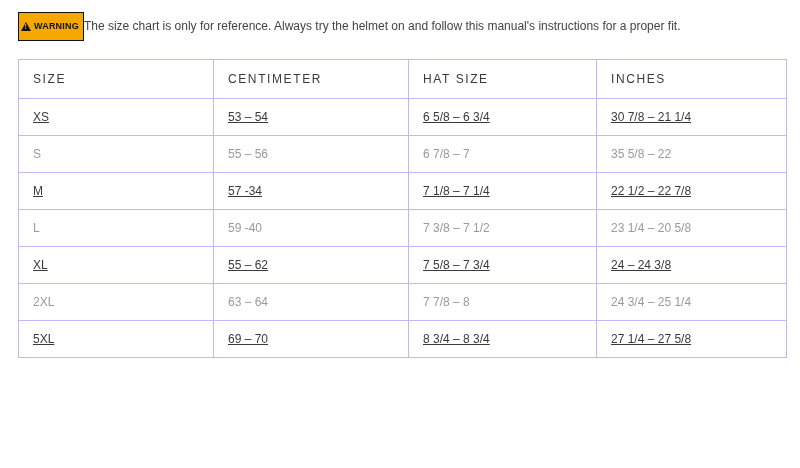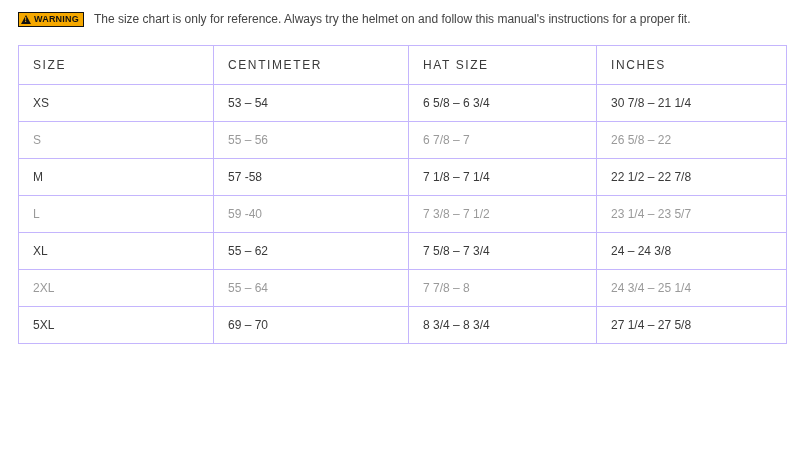--- a/index.html
+++ b/index.html
@@ -31,21 +31,21 @@
   .warning-row {
     display: flex;
     align-items: center;
     margin: 0 0 18px 2px;
   }
   .warning-badge {
     display: inline-flex;
     align-items: center;
     border: 1px solid #111111;
     background: #f5a800;
-    height: 15px;
+    height: 29px;
     padding: 0 4px 0 2px;
     box-sizing: border-box;
     flex: none;
   }
   .warning-badge .tri {
     width: 0;
     height: 0;
     border-left: 5px solid transparent;
     border-right: 5px solid transparent;
     border-bottom: 9px solid #111111;
@@ -66,21 +66,20 @@
   .warning-badge .wtext {
     font-size: 9px;
     font-weight: bold;
     color: #111111;
     letter-spacing: 0.2px;
     line-height: 13px;
   }
   .warning-text {
     font-size: 12px;
     color: #444444;
-    margin-left: 10px;
     line-height: 15px;
   }
   table.size-table {
     width: 768px;
     border-collapse: collapse;
     table-layout: fixed;
     margin-left: 2px;
   }
   table.size-table th,
   table.size-table td {
@@ -97,20 +96,21 @@
     font-size: 12px;
     letter-spacing: 1.6px;
     color: #3a3a3a;
     font-weight: normal;
   }
   table.size-table tr.odd td {
     color: #9a9a9a;
   }
   table.size-table tr.even td {
     color: #3a3a3a;
+    text-decoration: underline;
   }
   col.c1 { width: 195px; }
   col.c2 { width: 195px; }
   col.c3 { width: 188px; }
   col.c4 { width: 190px; }
 </style>
 </head>
 <body>
 
 <div class="page">
@@ -143,43 +143,43 @@
       <tr class="even">
         <td>XS</td>
         <td>53 – 54</td>
         <td>6 5/8 – 6 3/4</td>
         <td>30 7/8 – 21 1/4</td>
       </tr>
       <tr class="odd">
         <td>S</td>
         <td>55 – 56</td>
         <td>6 7/8 – 7</td>
-        <td>26 5/8 – 22</td>
+        <td>35 5/8 – 22</td>
       </tr>
       <tr class="even">
         <td>M</td>
-        <td>57 -58</td>
+        <td>57 -34</td>
         <td>7 1/8 – 7 1/4</td>
         <td>22 1/2 – 22 7/8</td>
       </tr>
       <tr class="odd">
         <td>L</td>
         <td>59 -40</td>
         <td>7 3/8 – 7 1/2</td>
-        <td>23 1/4 – 23 5/7</td>
+        <td>23 1/4 – 20 5/8</td>
       </tr>
       <tr class="even">
         <td>XL</td>
         <td>55 – 62</td>
         <td>7 5/8 – 7 3/4</td>
         <td>24 – 24 3/8</td>
       </tr>
       <tr class="odd">
         <td>2XL</td>
-        <td>55 – 64</td>
+        <td>63 – 64</td>
         <td>7 7/8 – 8</td>
         <td>24 3/4 – 25 1/4</td>
       </tr>
       <tr class="even">
         <td>5XL</td>
         <td>69 – 70</td>
         <td>8 3/4 – 8 3/4</td>
         <td>27 1/4 – 27 5/8</td>
       </tr>
     </tbody>

